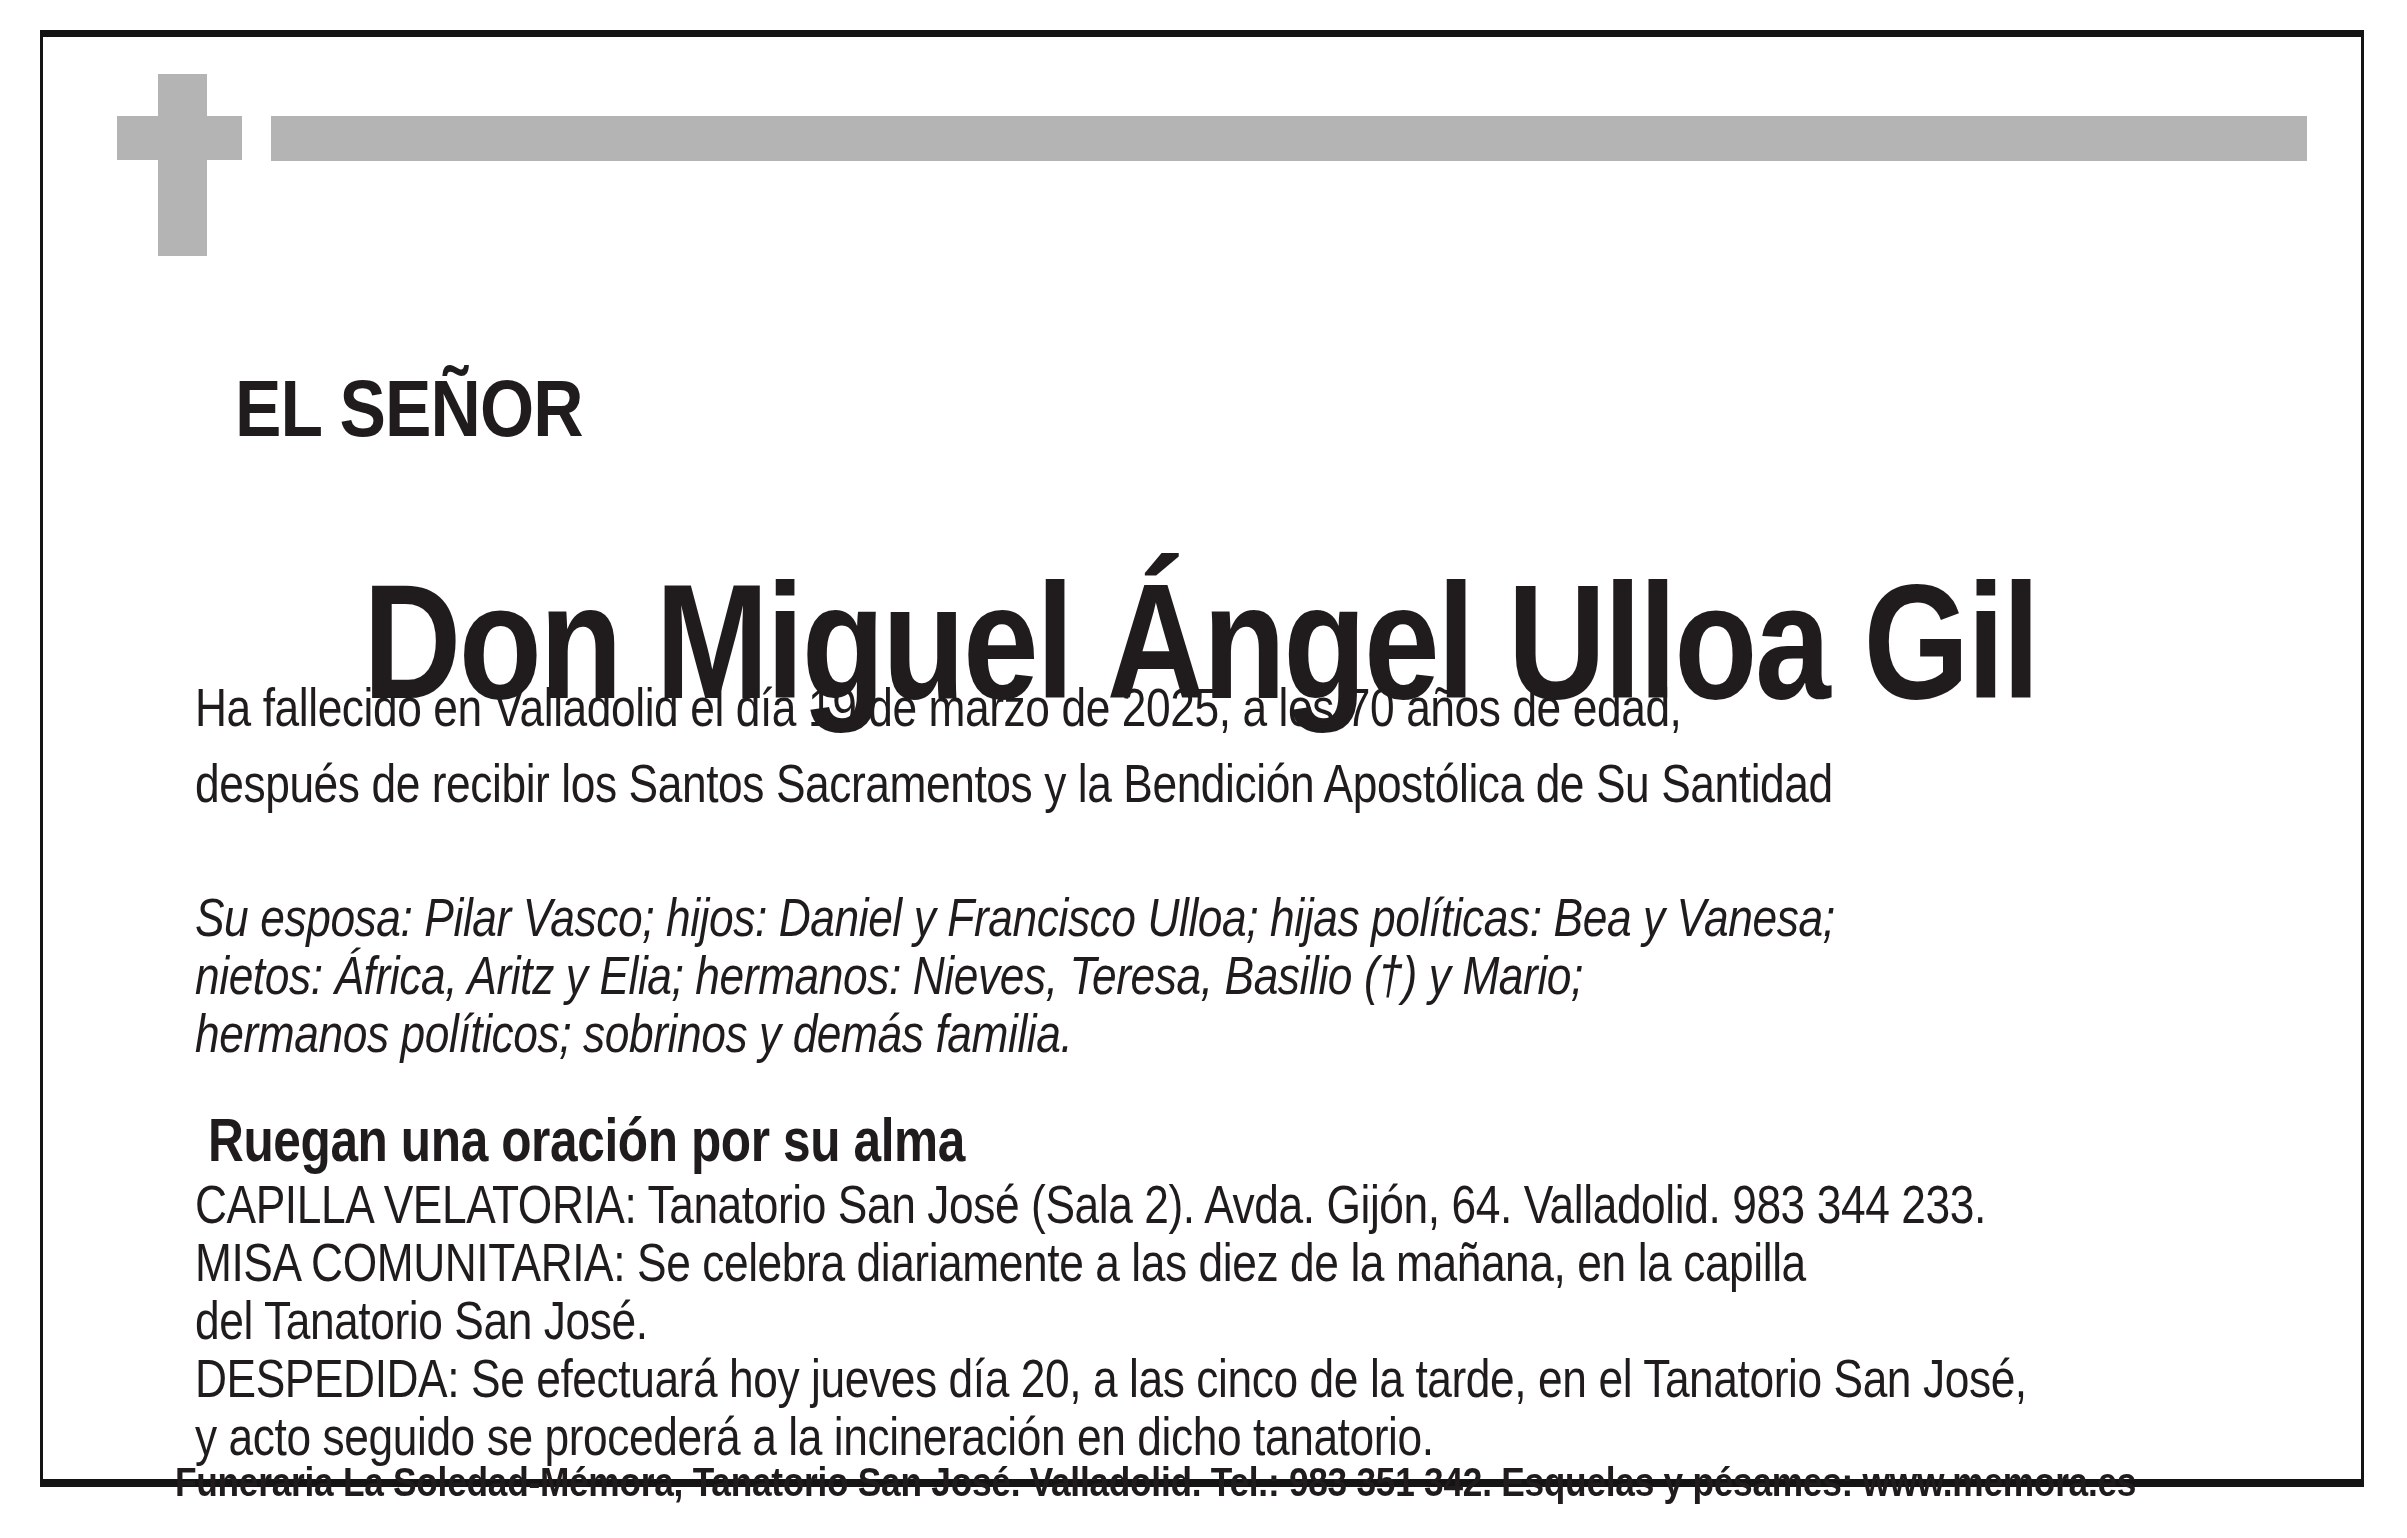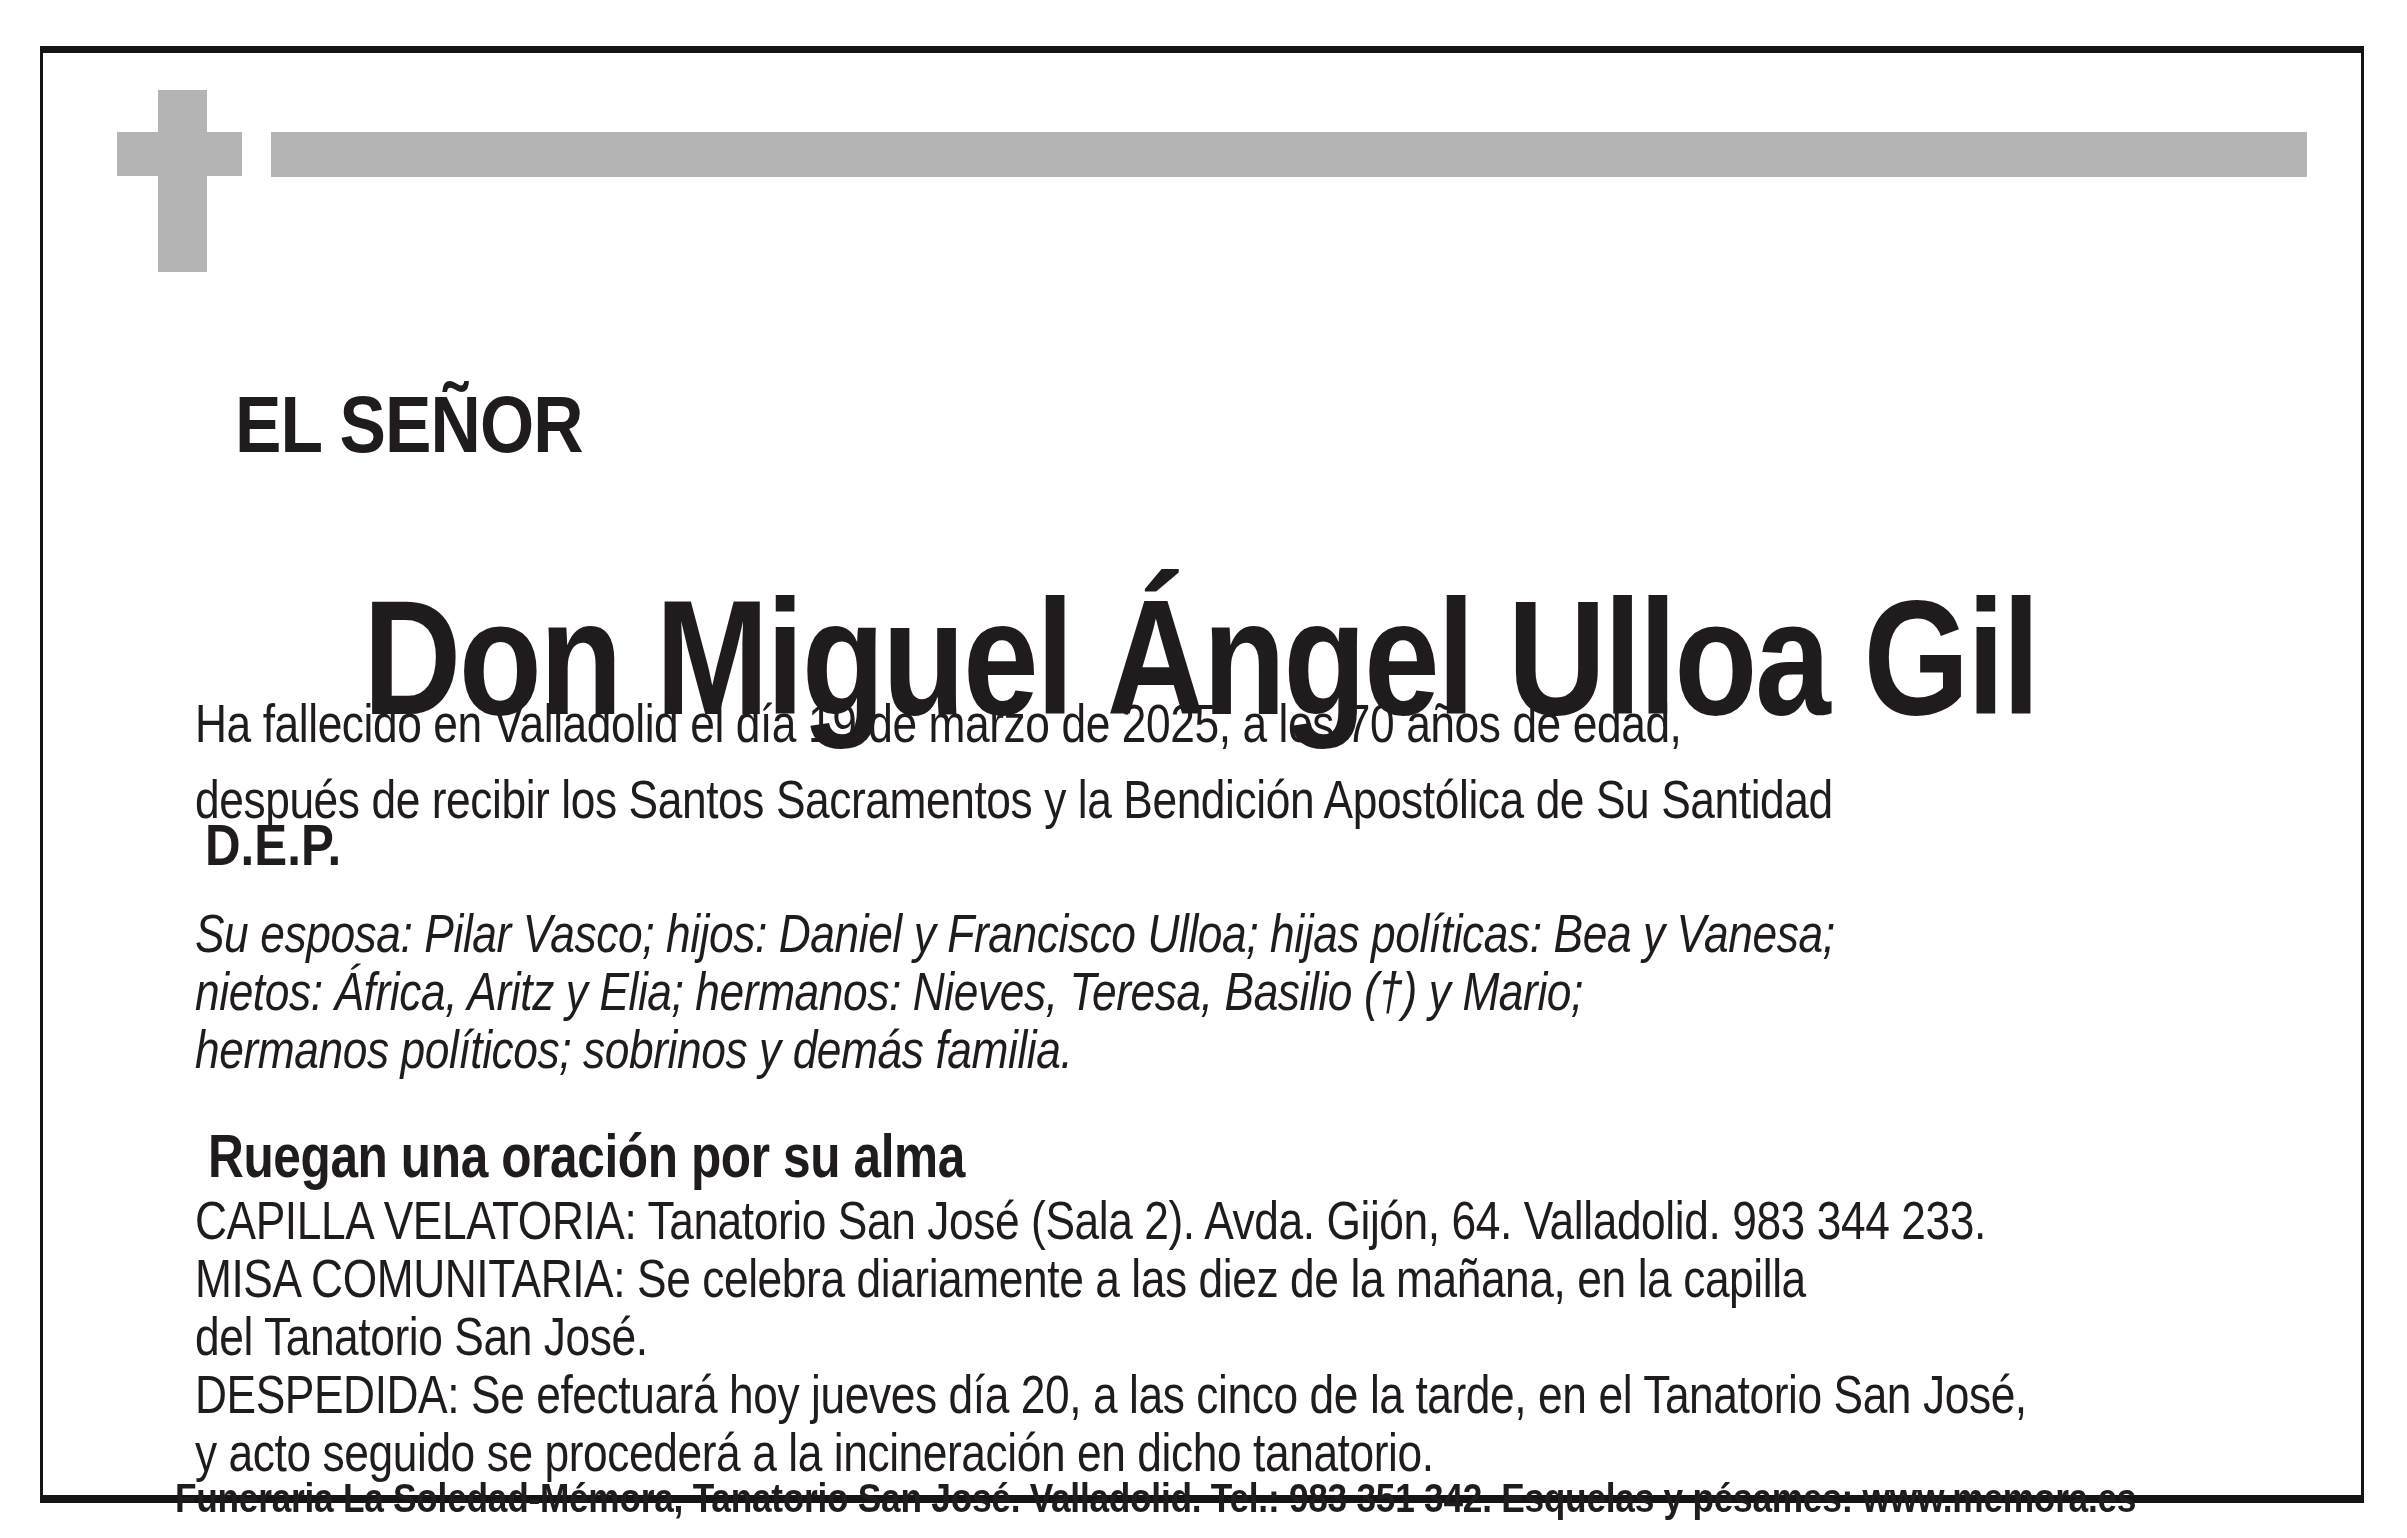--- a/index.html
+++ b/index.html
@@ -10,21 +10,21 @@
   }
   *{margin:0;padding:0;box-sizing:border-box;}
   html,body{
     width:2408px;height:1538px;
     background:var(--bg);
     font-family:"Liberation Sans", sans-serif;
     color:var(--ink);
   }
   .canvas{position:relative;width:2408px;height:1538px;background:var(--bg);overflow:hidden;}
   .sheet{
-    position:absolute;left:40px;top:46px;
+    position:absolute;left:40px;top:30px;
     width:2324px;height:1457px;
     border-top:7px solid var(--border);
     border-bottom:8px solid var(--border);
     border-left:3px solid var(--border);
     border-right:3px solid var(--border);
     background:var(--bg);
   }
   
   .cross{position:absolute;left:74px;top:37px;width:199px;height:184px;}
   .cross .v{position:absolute;left:41px;top:0;width:49px;height:182px;background:var(--gray);}
@@ -72,23 +72,20 @@
 
     <div class="blk deceased">
       <span class="cond">Don Miguel Ángel Ulloa Gil</span>
     </div>
 
     <div class="blk body-txt announcement">
       <span class="cond">Ha fallecido en Valladolid el día 19 de marzo de 2025, a los 70 años de edad,
 después de recibir los Santos Sacramentos y la Bendición Apostólica de Su Santidad</span>
     </div>
 
-    <div class="blk rip">
-      <span class="cond">D.E.P.</span>
-    </div>
 
     <div class="blk body-txt family">
       <span class="cond">Su esposa: Pilar Vasco; hijos: Daniel y Francisco Ulloa; hijas políticas: Bea y Vanesa;
 nietos: África, Aritz y Elia; hermanos: Nieves, Teresa, Basilio (†) y Mario;
 hermanos políticos; sobrinos y demás familia.</span>
     </div>
 
     <div class="blk prayer">
       <span class="cond">Ruegan una oración por su alma</span>
     </div>

